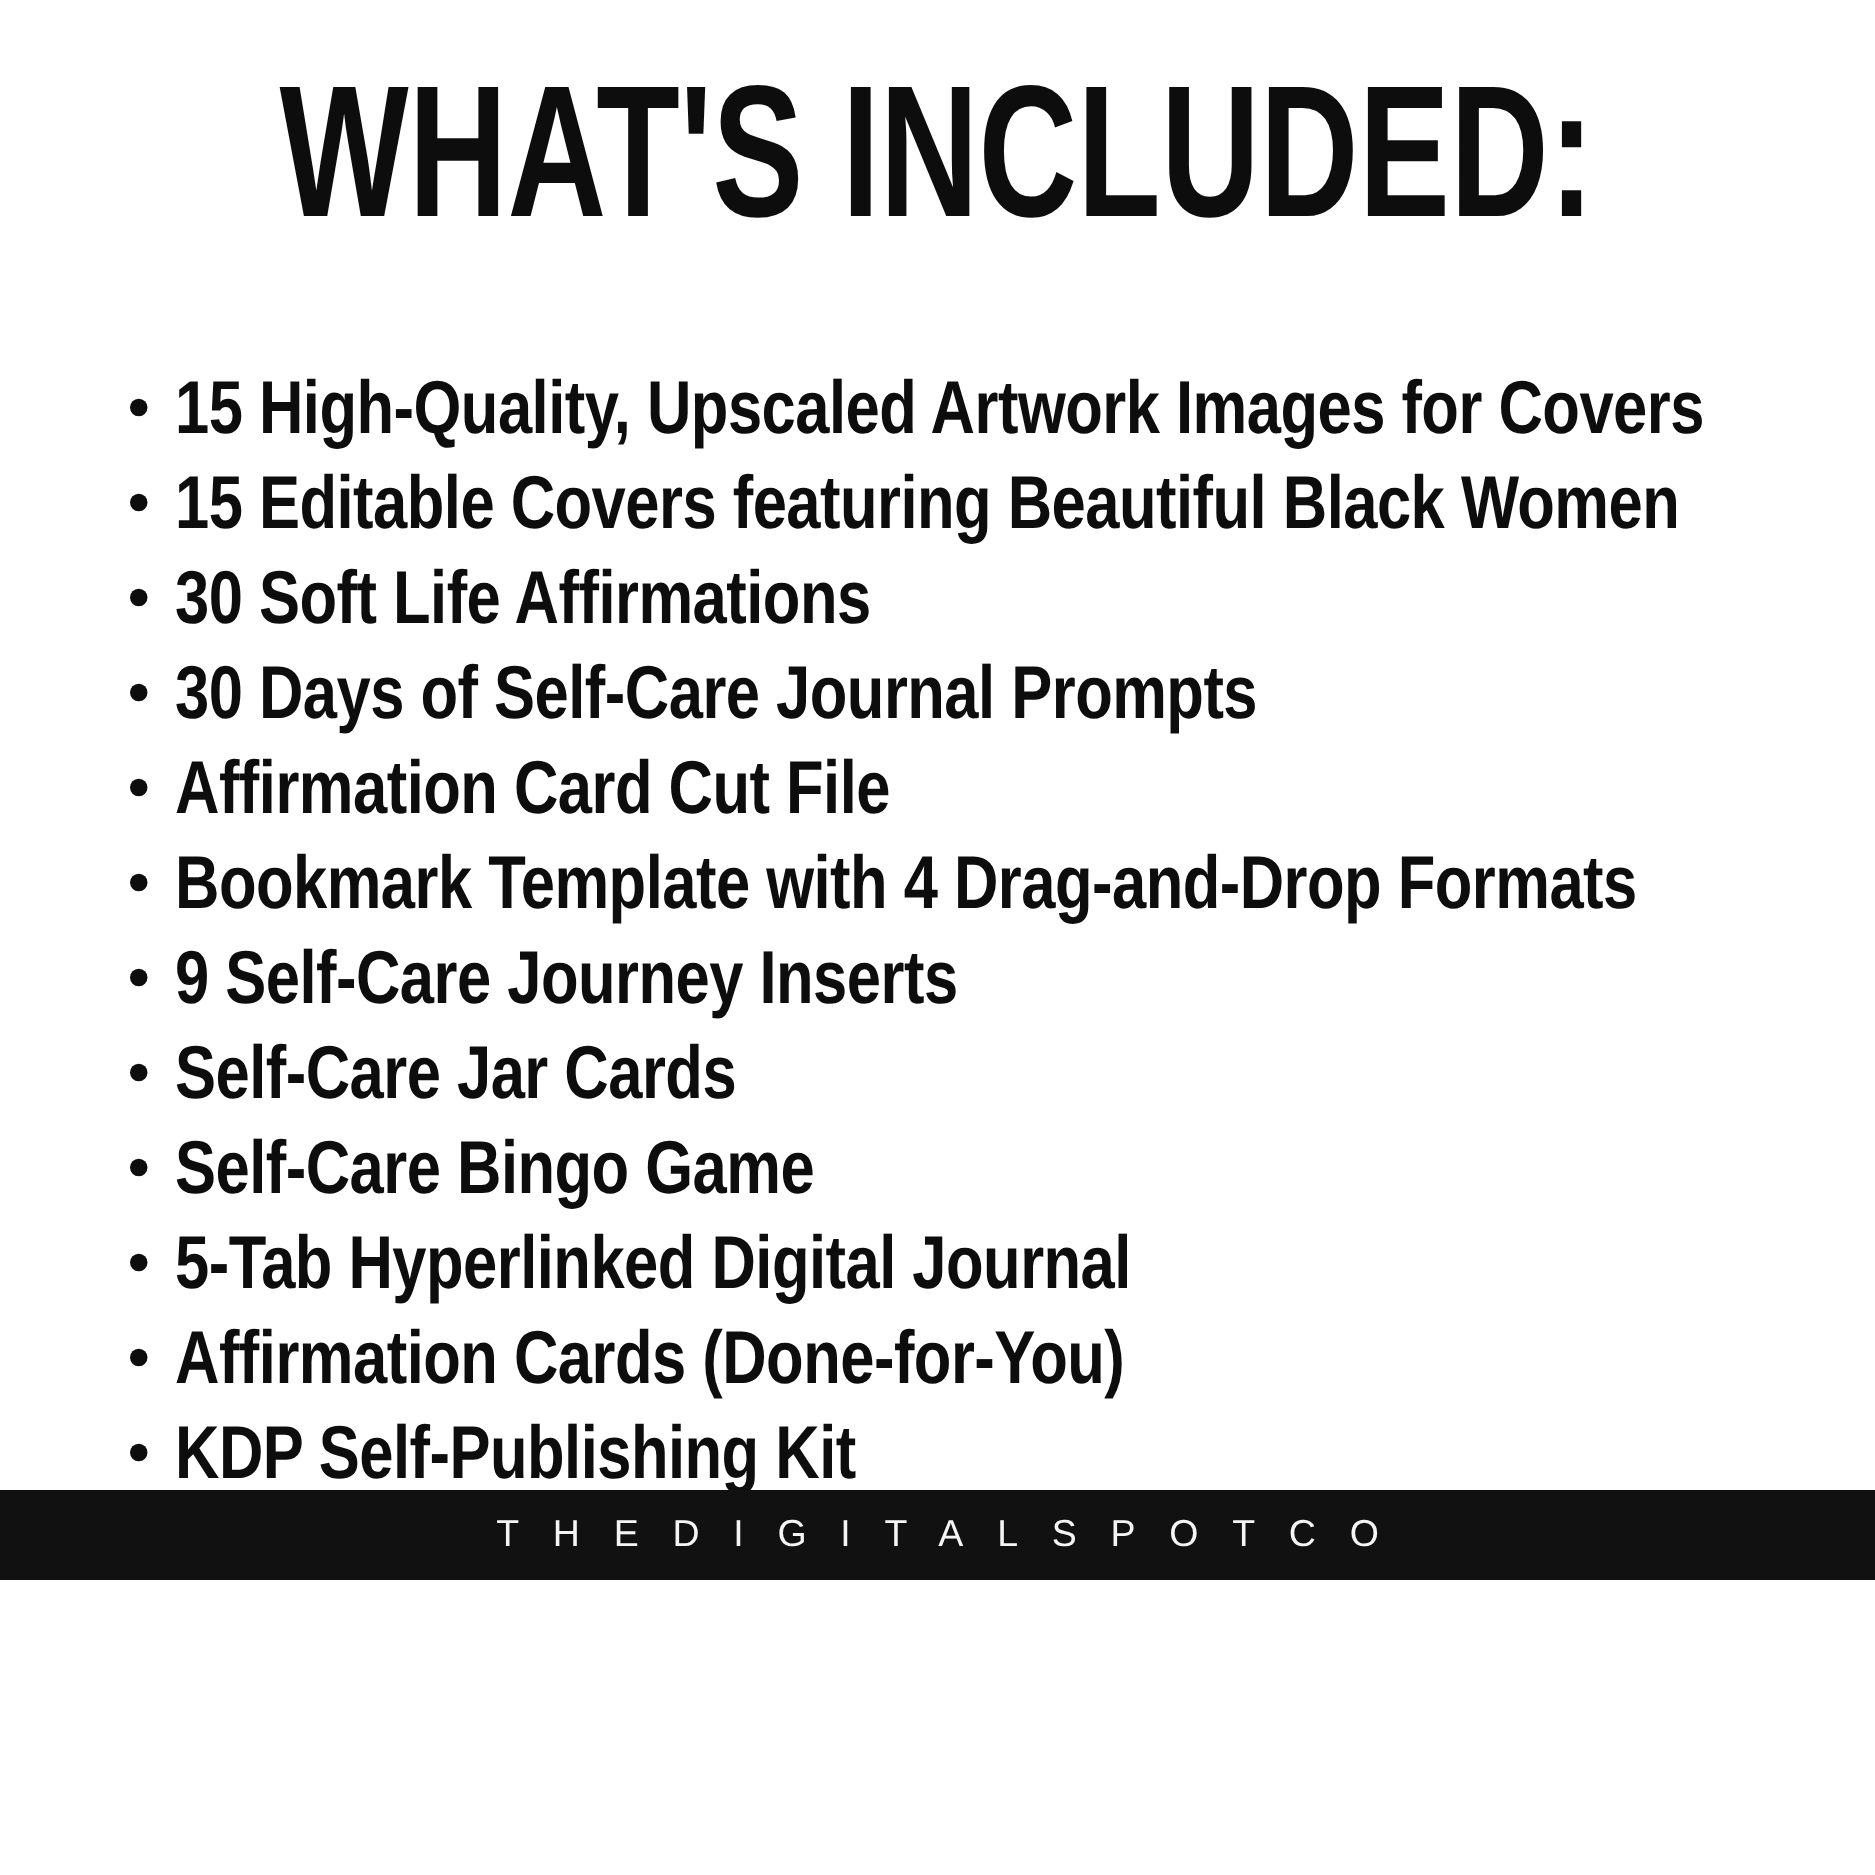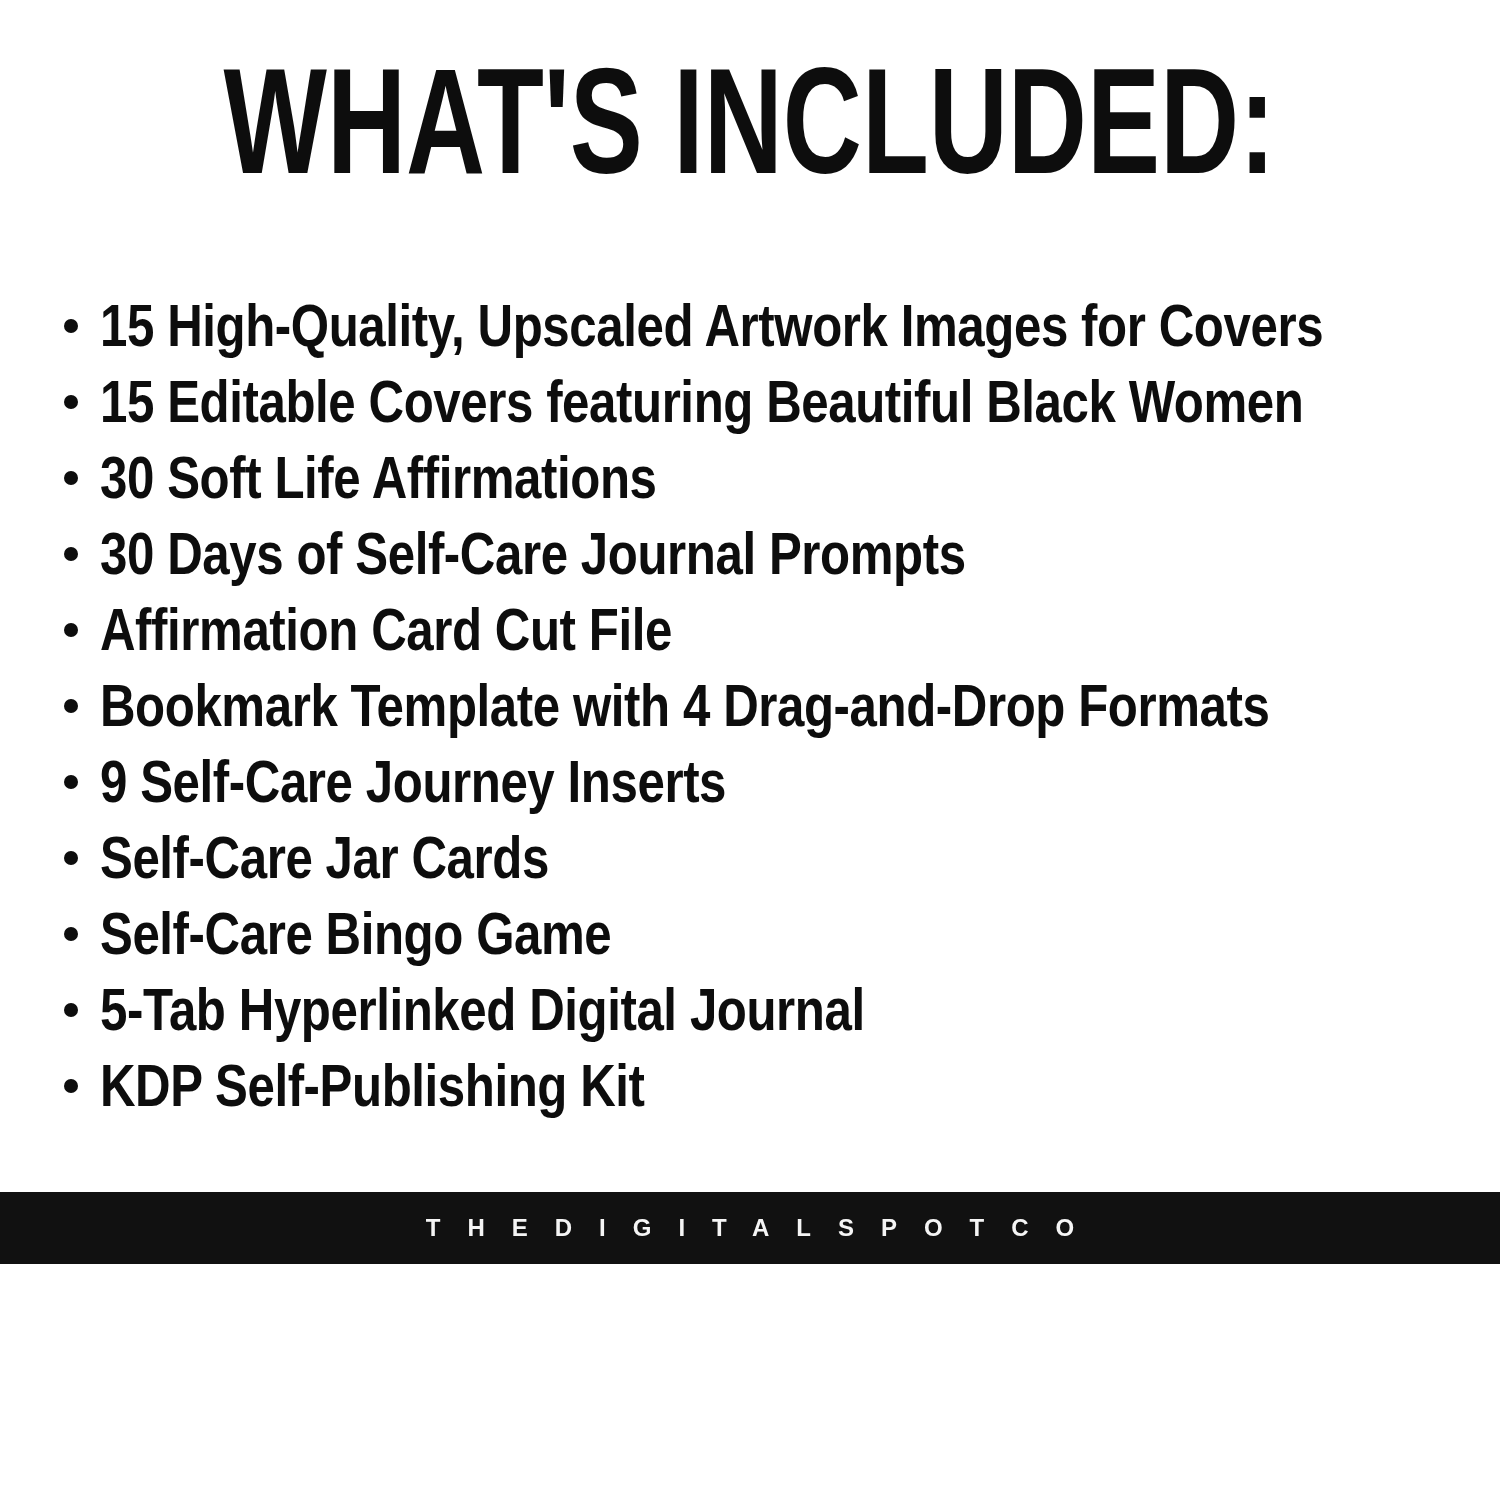--- a/index.html
+++ b/index.html
@@ -38,21 +38,21 @@
     transform-origin: center top;
   }
   .included-list {
     list-style: none;
     margin-top: 92px;
   }
   .list-item {
     display: flex;
     align-items: center;
     height: 76px;
-    padding-left: 64px;
+    padding-left: 104px;
   }
   .bullet {
     width: 14px;
     height: 14px;
     border-radius: 50%;
     background: var(--text);
     margin-right: 22px;
     flex: 0 0 auto;
   }
   .item-text {
@@ -72,22 +72,22 @@
     bottom: 0;
     width: 1500px;
     height: 72px;
     background: var(--footer-bg);
     display: flex;
     align-items: center;
     justify-content: center;
   }
   .brand-text {
     color: var(--footer-text);
-    font-size: 24px;
-    font-weight: bold;
+    font-size: 30px;
+    font-weight: normal;
     letter-spacing: 27px;
     margin-right: -27px; 
     white-space: nowrap;
   }
 </style>
 </head>
 <body>
 
 <div class="page">
 
@@ -131,20 +131,24 @@
       <li class="list-item">
         <span class="bullet"></span>
         <span class="item-text">Self-Care Bingo Game</span>
       </li>
       <li class="list-item">
         <span class="bullet"></span>
         <span class="item-text">5-Tab Hyperlinked Digital Journal</span>
       </li>
       <li class="list-item">
         <span class="bullet"></span>
+        <span class="item-text">Affirmation Cards (Done-for-You)</span>
+      </li>
+      <li class="list-item">
+        <span class="bullet"></span>
         <span class="item-text">KDP Self-Publishing Kit</span>
       </li>
     </ul>
 
   <div class="footer-bar">
     <span class="brand-text">THEDIGITALSPOTCO</span>
   </div>
 
 </div>
 

